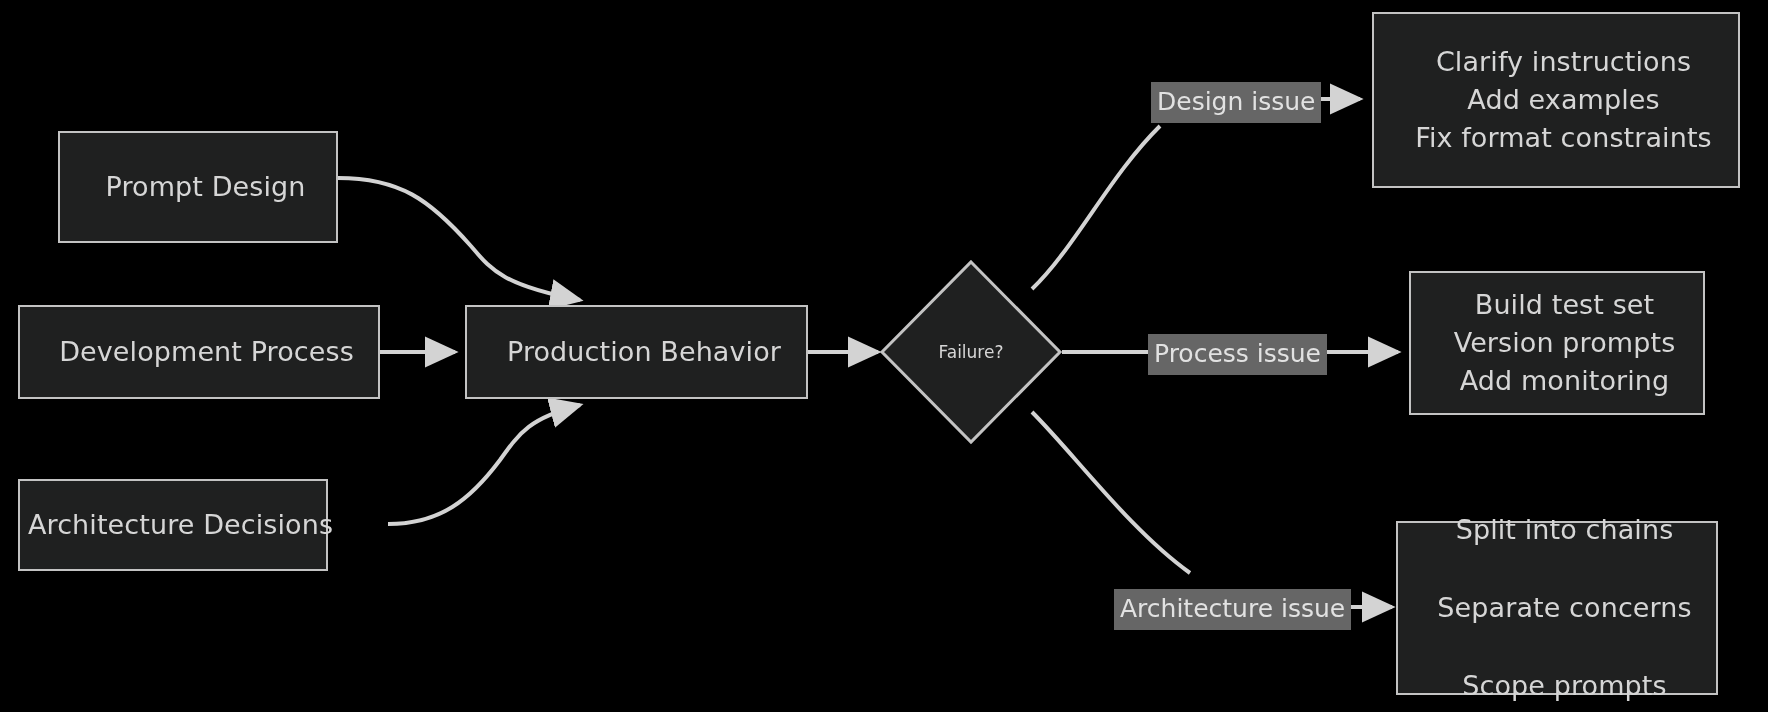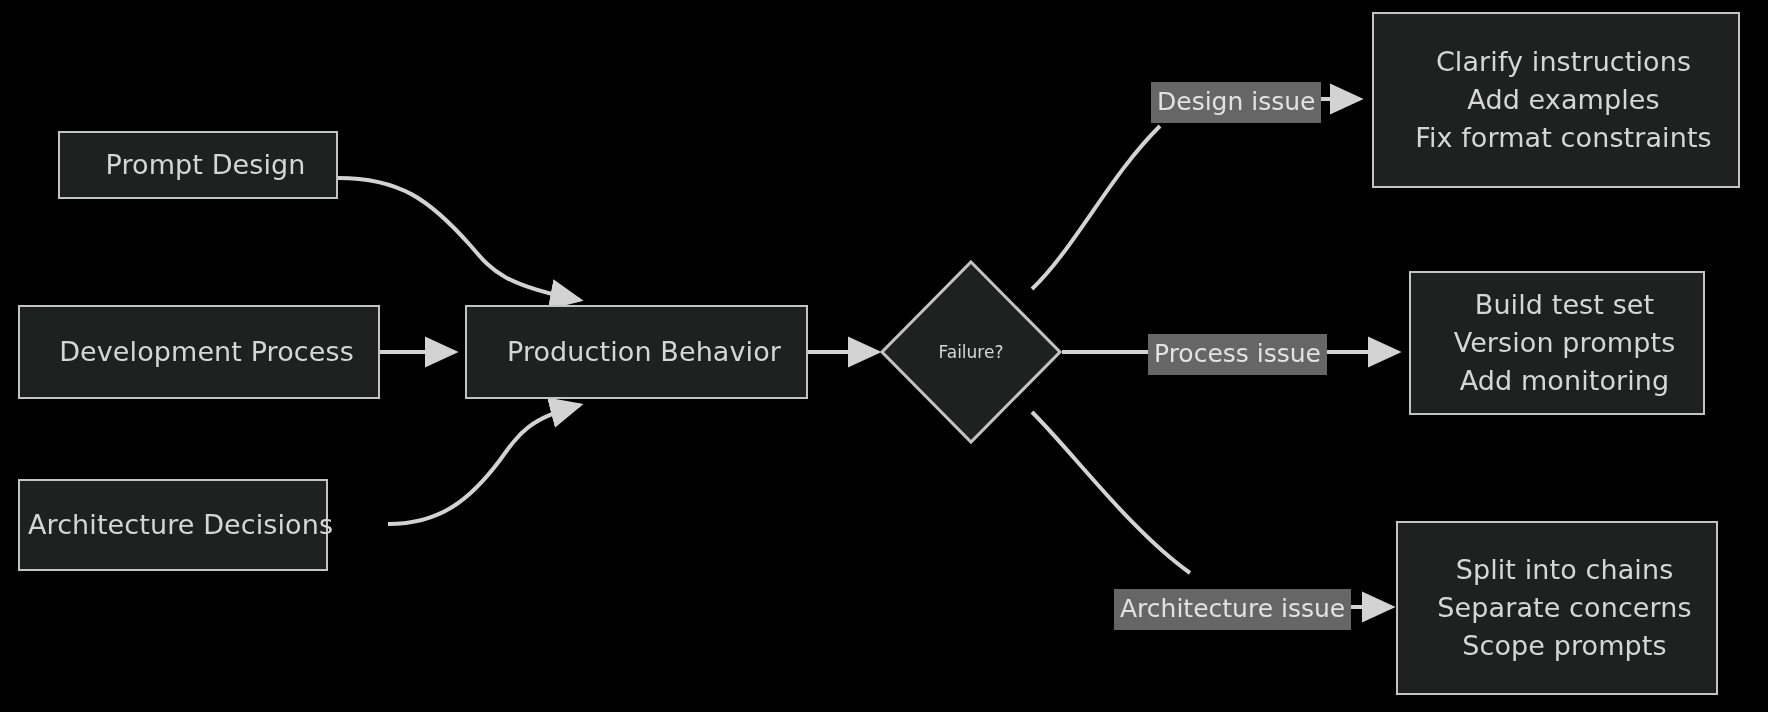--- a/index.html
+++ b/index.html
@@ -99,21 +99,21 @@
     <path d="M1032,289 C1075,248 1110,175 1160,126" fill="none" stroke="#d3d3d3" stroke-width="4"></path>
     <path d="M1297,99 L1360,99" fill="none" stroke="#d3d3d3" stroke-width="4" marker-end="url(#arrow)"></path>
 
     <path d="M1062,352 L1152,352" fill="none" stroke="#d3d3d3" stroke-width="4"></path>
     <path d="M1303,352 L1398,352" fill="none" stroke="#d3d3d3" stroke-width="4" marker-end="url(#arrow)"></path>
 
     <path d="M1032,412 C1075,455 1130,530 1190,573" fill="none" stroke="#d3d3d3" stroke-width="4"></path>
     <path d="M1333,607 L1392,607" fill="none" stroke="#d3d3d3" stroke-width="4" marker-end="url(#arrow)"></path>
   </svg>
 
-  <div class="node" style="left:58px; top:131px; width:280px; height:68px;">
+  <div class="node" style="left:58px; top:131px; width:280px; height:112px;">
     <span class="node-line">Prompt Design</span>
   </div>
 
   <div class="node" style="left:18px; top:305px; width:362px; height:94px;">
     <span class="node-line">Development Process</span>
   </div>
 
   <div class="node" style="left:18px; top:479px; width:310px; height:92px;">
     <span class="node-line">Architecture Decisions</span>
   </div>
@@ -146,19 +146,19 @@
     <span class="node-line">Add examples</span>
     <span class="node-line">Fix format constraints</span>
   </div>
 
   <div class="node" style="left:1409px; top:271px; width:296px; height:144px;">
     <span class="node-line">Build test set</span>
     <span class="node-line">Version prompts</span>
     <span class="node-line">Add monitoring</span>
   </div>
 
-  <div class="node" style="left:1396px; top:521px; width:322px; height:174px;">
+  <div class="node" style="left:1396px; top:521px; width:322px; height:174px;gap:40px;">
     <span class="node-line">Split into chains</span>
     <span class="node-line">Separate concerns</span>
     <span class="node-line">Scope prompts</span>
   </div>
 
 </div>
 
 </body></html>

